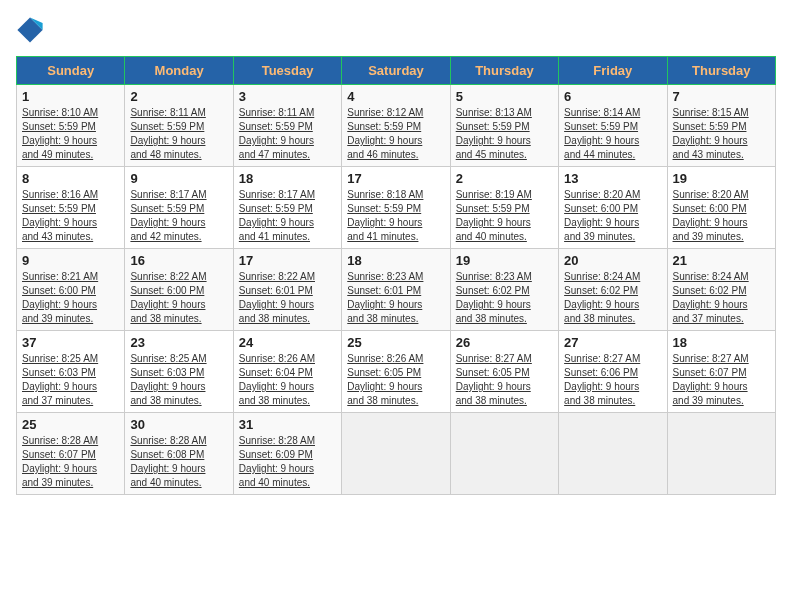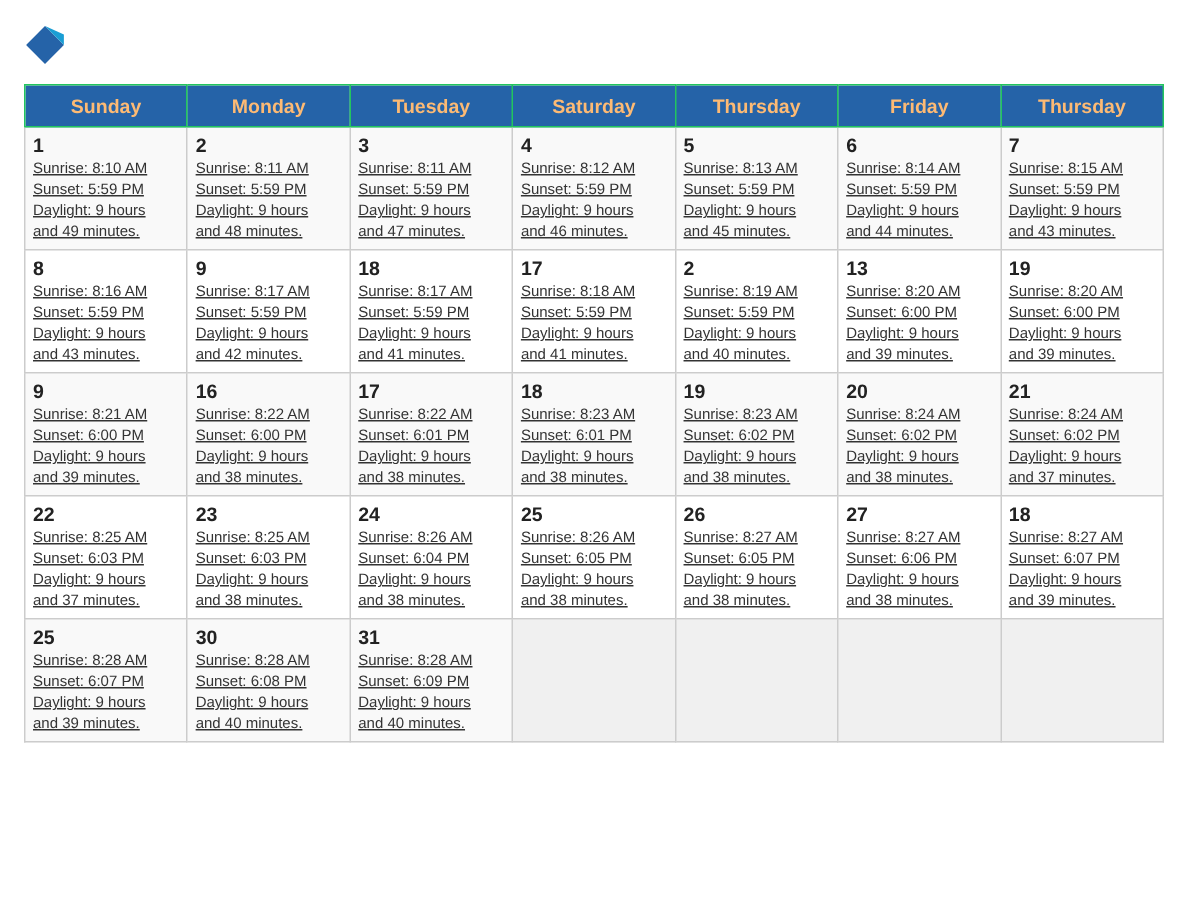--- a/index.html
+++ b/index.html
@@ -210,21 +210,21 @@
           <span class="day-number">20</span>
           <div class="day-info">Sunrise: 8:24 AM<br>Sunset: 6:02 PM<br>Daylight: 9 hours<br>and 38 minutes.</div>
         </td>
         <td>
           <span class="day-number">21</span>
           <div class="day-info">Sunrise: 8:24 AM<br>Sunset: 6:02 PM<br>Daylight: 9 hours<br>and 37 minutes.</div>
         </td>
       </tr>
       <tr>
         <td>
-          <span class="day-number">22</span>
+          <span class="day-number">37</span>
           <div class="day-info">Sunrise: 8:25 AM<br>Sunset: 6:03 PM<br>Daylight: 9 hours<br>and 37 minutes.</div>
         </td>
         <td>
           <span class="day-number">23</span>
           <div class="day-info">Sunrise: 8:25 AM<br>Sunset: 6:03 PM<br>Daylight: 9 hours<br>and 38 minutes.</div>
         </td>
         <td>
           <span class="day-number">24</span>
           <div class="day-info">Sunrise: 8:26 AM<br>Sunset: 6:04 PM<br>Daylight: 9 hours<br>and 38 minutes.</div>
         </td>

